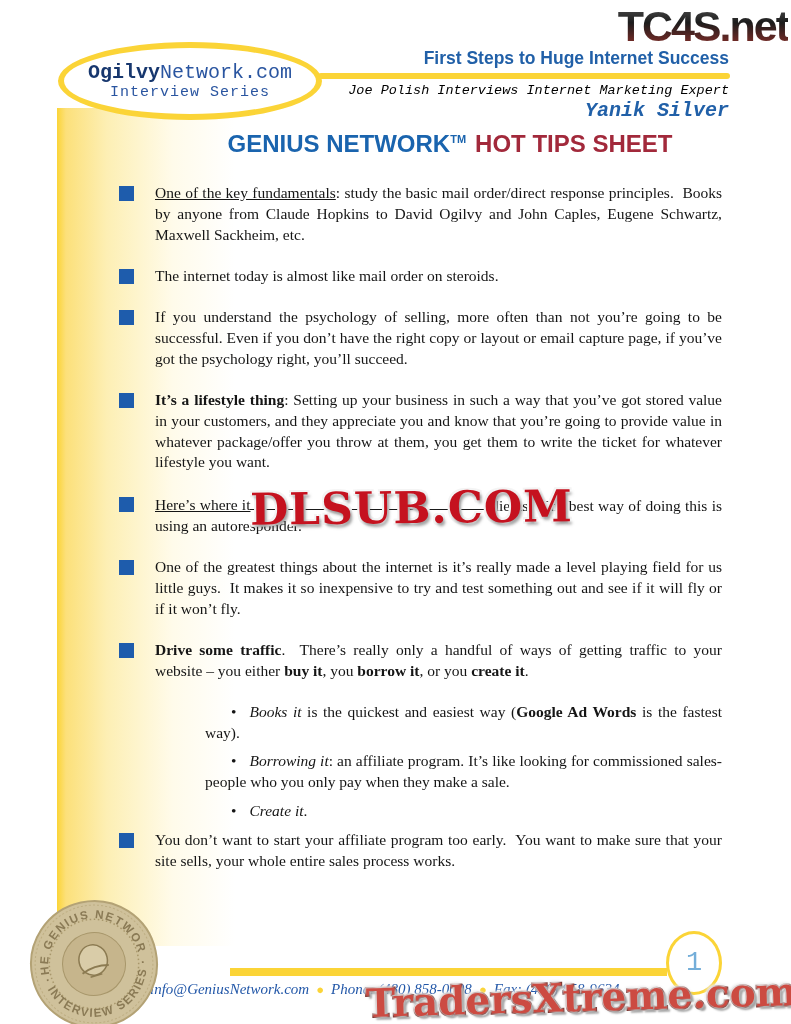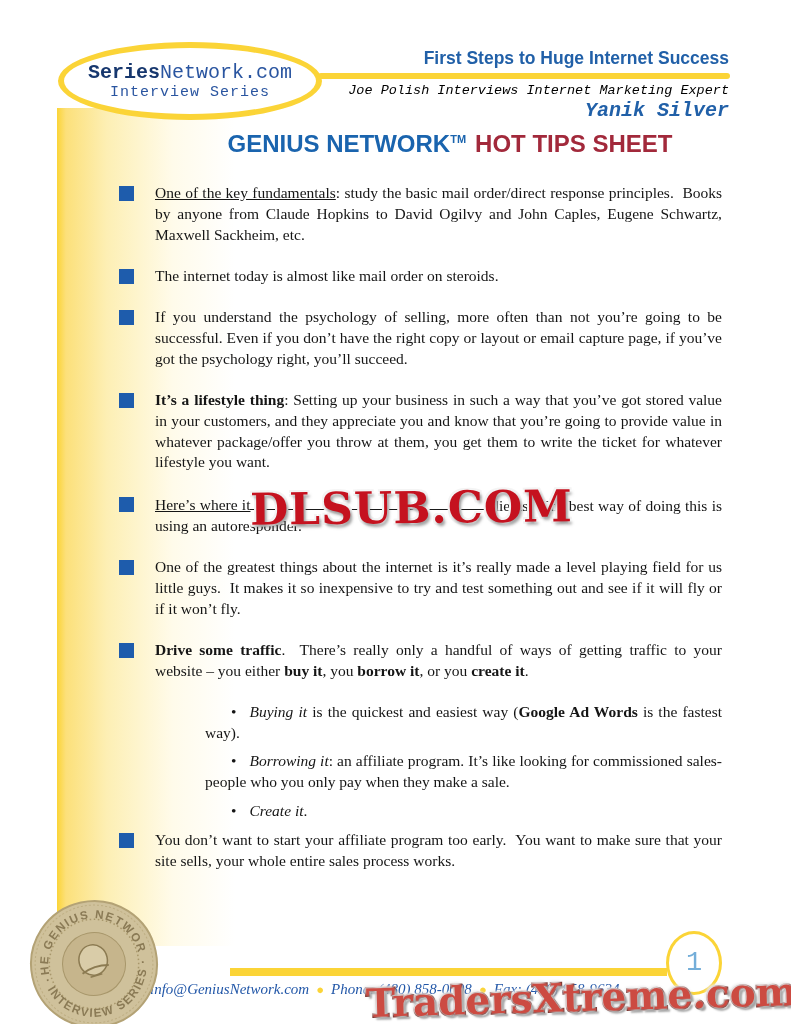--- a/index.html
+++ b/index.html
@@ -64,43 +64,44 @@
         border:3px solid #FBD437;border-radius:50%;display:flex;align-items:center;justify-content:center;
         font-family:"Liberation Mono",monospace;font-size:27px;color:#74AED9;z-index:2;}
 </style>
 </head>
 <body>
 
 <div class="page">
 
   <div class="band"></div>
 
+  <div class="tc4s">TC4S.net</div>
   <div class="firststeps">First Steps to Huge Internet Success</div>
   <div class="hline"></div>
   <div class="joepolish">Joe Polish Interviews Internet Marketing Expert</div>
   <div class="yanik">Yanik Silver</div>
 
   <div class="oval">
-    <div class="brand"><span class="bold-part">Series</span><span>Network.com</span></div>
+    <div class="brand"><span class="bold-part">Ogilvy</span><span>Network.com</span></div>
     <div class="series">Interview Series</div>
   </div>
 
   <div class="doc-title">
     <span class="t-blue"><span>GENIUS NETWORK</span><sup>TM</sup></span><span class="t-red">HOT TIPS SHEET</span>
   </div>
 
   <div class="bullets">
       <p class="bullet"><span class="bullet-square"></span><span class="und">One of the key fundamentals</span><span>: study the basic mail order/direct response principles.&nbsp; Books by anyone from Claude Hopkins to David Ogilvy and John Caples, Eugene Schwartz, Maxwell Sackheim, etc.</span></p>
       <p class="bullet"><span class="bullet-square"></span><span>The internet today is almost like mail order on steroids.</span></p>
       <p class="bullet"><span class="bullet-square"></span><span>If you understand the psychology of selling, more often than not you’re going to be successful. Even if you don’t have the right copy or layout or email capture page, if you’ve got the psychology right, you’ll succeed.</span></p>
       <p class="bullet"><span class="bullet-square"></span><span class="bold">It’s a lifestyle thing</span><span>: Setting up your business in such a way that you’ve got stored value in your customers, and they appreciate you and know that you’re going to provide value in whatever package/offer you throw at them, you get them to write the ticket for whatever lifestyle you want.</span></p>
       <p class="bullet"><span class="bullet-square"></span><span class="und">Here’s where it</span><span class="gap"></span><span> lients.&nbsp; The best way of doing this is using an autoresponder.</span></p>
       <p class="bullet"><span class="bullet-square"></span><span>One of the greatest things about the internet is it’s really made a level playing field for us little guys.&nbsp; It makes it so inexpensive to try and test something out and see if it will fly or if it won’t fly.</span></p>
       <p class="bullet"><span class="bullet-square"></span><span class="bold">Drive some traffic</span><span>.&nbsp; There’s really only a handful of ways of getting traffic to your website – you either </span><span class="bold">buy it</span><span>, you </span><span class="bold">borrow it</span><span>, or you </span><span class="bold">create it</span><span>.</span></p>
-      <p class="sub"><span class="dot">•</span><span class="ital">Buying it</span><span> is the quickest and easiest way (</span><span class="bold">Google Ad Words</span><span> is the fastest way).</span></p>
+      <p class="sub"><span class="dot">•</span><span class="ital">Books it</span><span> is the quickest and easiest way (</span><span class="bold">Google Ad Words</span><span> is the fastest way).</span></p>
       <p class="sub"><span class="dot">•</span><span class="ital">Borrowing it</span><span>: an affiliate program. It’s like looking for commissioned sales-people who you only pay when they make a sale.</span></p>
       <p class="sub" style="margin-bottom: 9px;"><span class="dot">•</span><span class="ital">Create it</span><span>.</span></p>
       <p class="bullet"><span class="bullet-square"></span><span>You don’t want to start your affiliate program too early.&nbsp; You want to make sure that your site sells, your whole entire sales process works.</span></p>
     </div>
 
   <div class="wm-center">DLSUB.COM</div>
   <div class="wm-bottom">TradersXtreme.com</div>
 
   <div class="fbar"></div>
 

